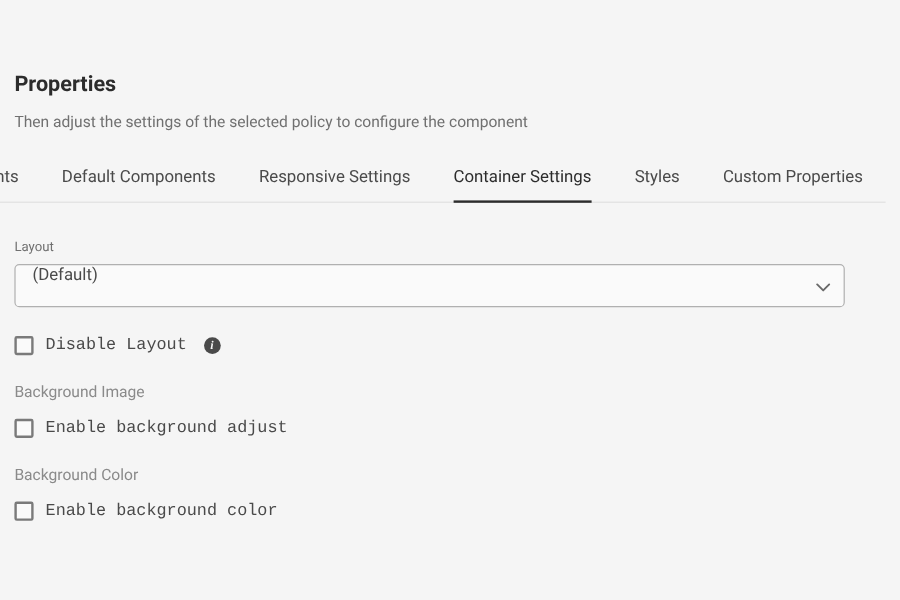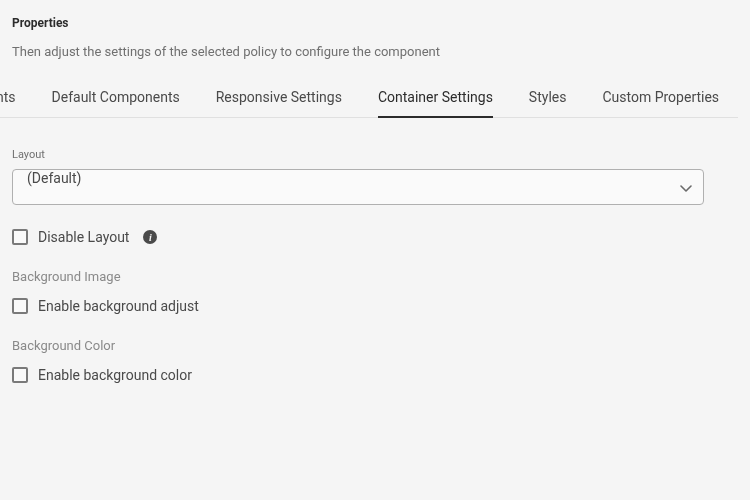--- a/index.html
+++ b/index.html
@@ -11,24 +11,25 @@
       font-family: -apple-system, BlinkMacSystemFont, "Segoe UI", Roboto, Arial, sans-serif;
       background: #f5f5f5;
       width: 750px;
       height: 500px;
       overflow: hidden;
     }
     .container {
       padding: 16px 12px;
     }
     .title {
-      font-size: 12px;
+      font-size: 18px;
       font-weight: 700;
       color: #2c2c2c;
       margin-bottom: 14px;
+      margin-top: 44px;
     }
     .subtitle {
       font-size: 13px;
       color: #707070;
       margin-bottom: 30px;
     }
     .tabs {
       display: flex;
       gap: 36px;
       border-bottom: 1px solid #e0e0e0;
@@ -102,20 +103,21 @@
       height: 16px;
       border: 2px solid #7a7a7a;
       border-radius: 2px;
       background: #fafafa;
       cursor: pointer;
       flex-shrink: 0;
     }
     .checkbox-label {
       font-size: 14px;
       color: #4a4a4a;
+      font-family: Liberation Mono, monospace;
     }
     .info-icon {
       width: 14px;
       height: 14px;
       border-radius: 50%;
       background: #4a4a4a;
       color: #f5f5f5;
       font-size: 10px;
       font-weight: bold;
       font-style: italic;

